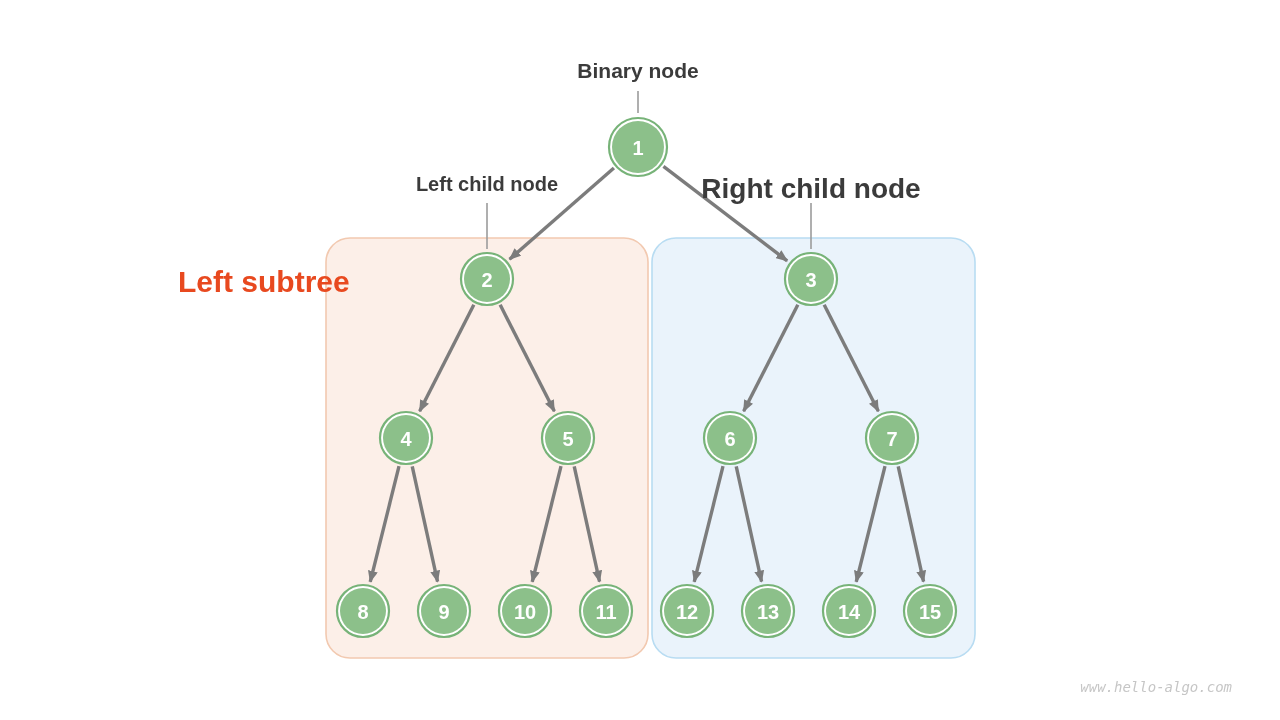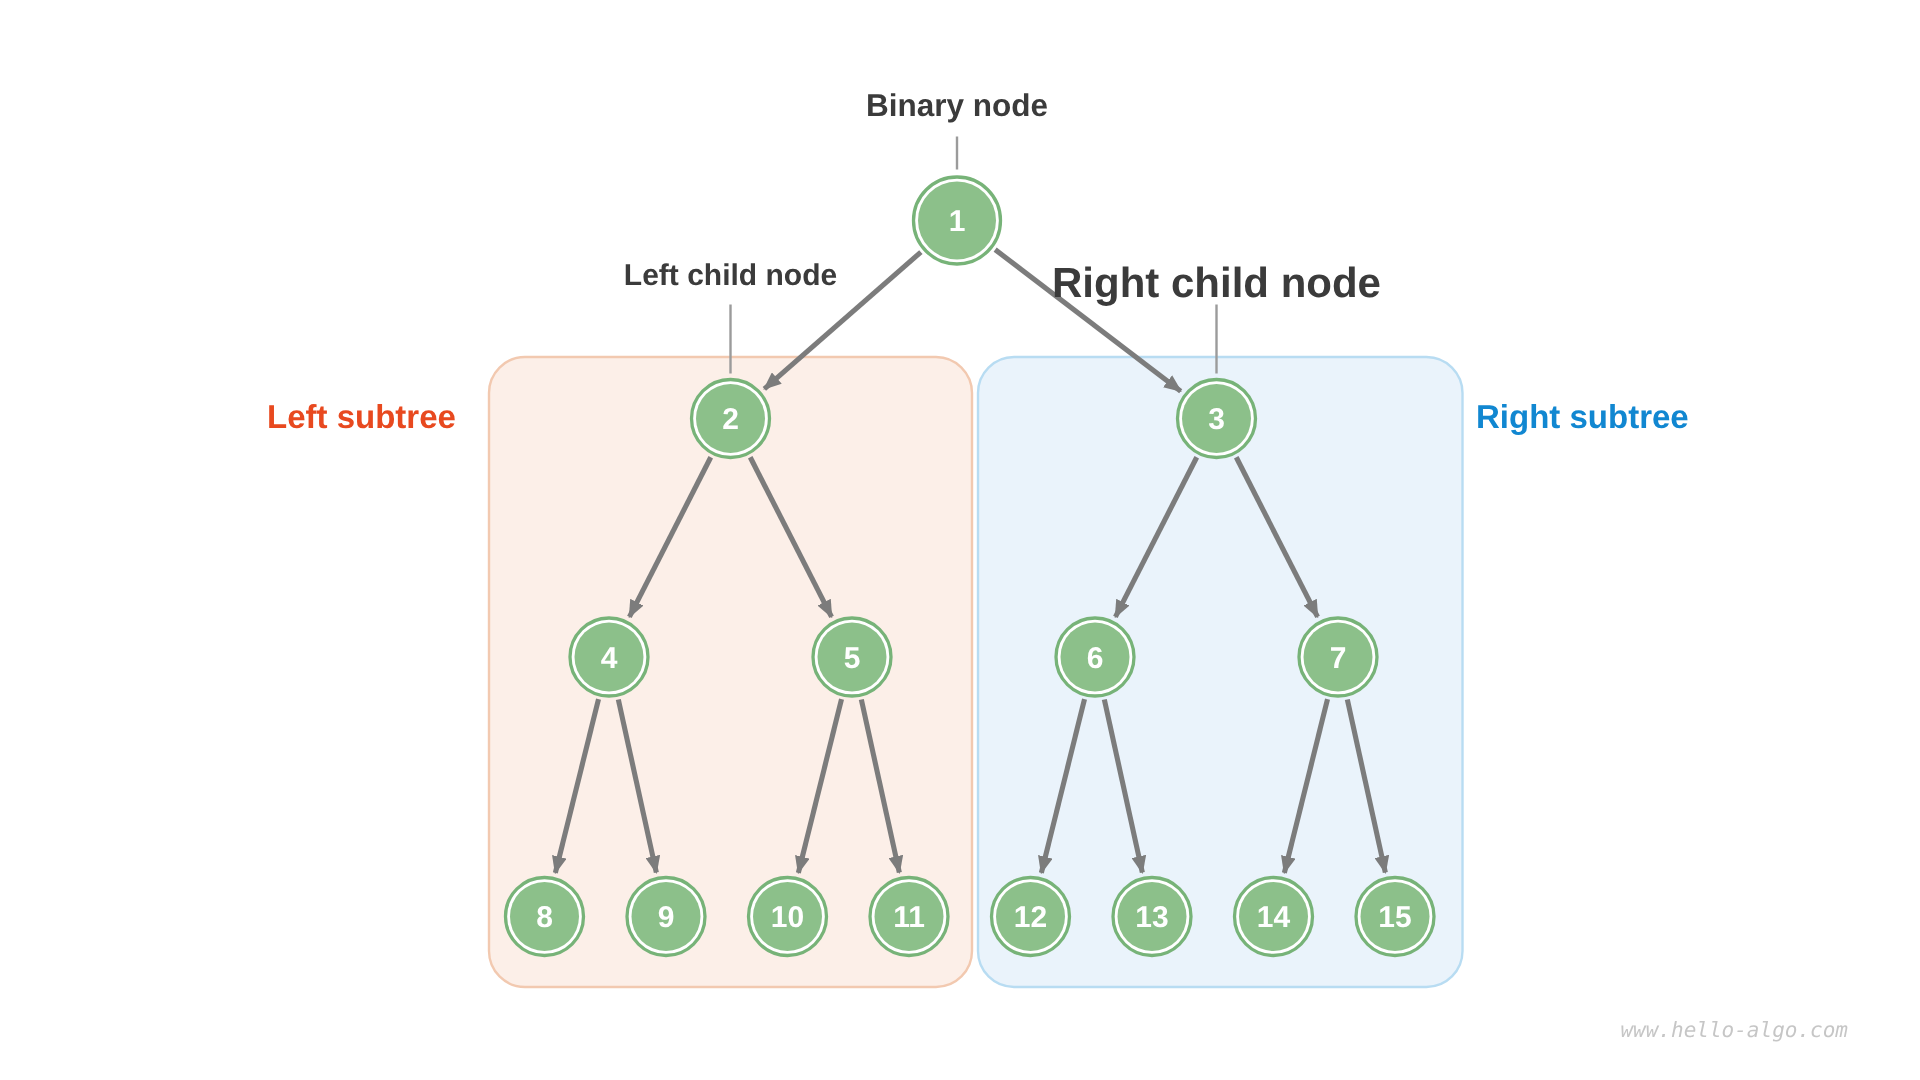--- a/index.html
+++ b/index.html
@@ -40,21 +40,21 @@
     transform: translateX(-50%);
     font-size: 20px;
   }
   .right-child-label {
     left: 811px; top: 173px;
     transform: translateX(-50%);
     font-size: 28px;
   }
   .left-subtree-label {
     left: 178px; top: 265px;
-    font-size: 22px;
+    font-size: 30px;
   }
   .right-subtree-label {
     left: 984px; top: 265px;
     font-size: 22px;
   }
   .watermark {
     position: absolute;
     right: 48px; top: 679px;
     font-family: "DejaVu Sans Mono", monospace;
     font-size: 14px;
@@ -171,17 +171,16 @@
 
 
   <div class="lbl parent-label" style="color: rgb(59, 59, 59);">Binary node</div>
 
   <div class="lbl left-child-label" style="color: rgb(59, 59, 59);">Left child node</div>
 
   <div class="lbl right-child-label" style="color: rgb(59, 59, 59);">Right child node</div>
 
   <div class="lbl left-subtree-label" style="color: rgb(232, 73, 31);">Left subtree</div>
 
-  <div class="lbl right-subtree-label" style="color: rgb(17, 135, 209);">Right subtree</div>
 
   <div class="watermark" style="color: rgb(198, 198, 198);">www.hello-algo.com</div>
 
 </div>
 
 </body></html>

